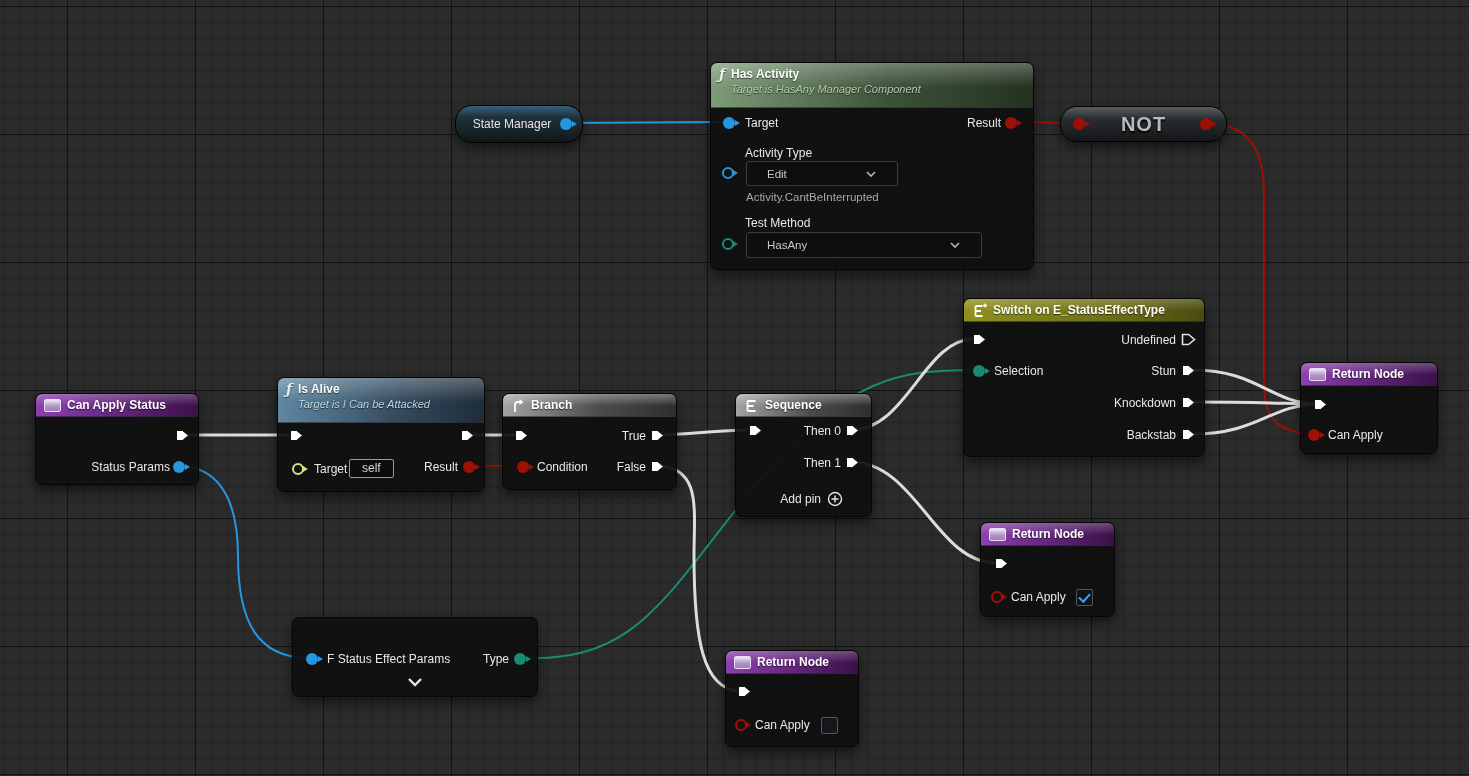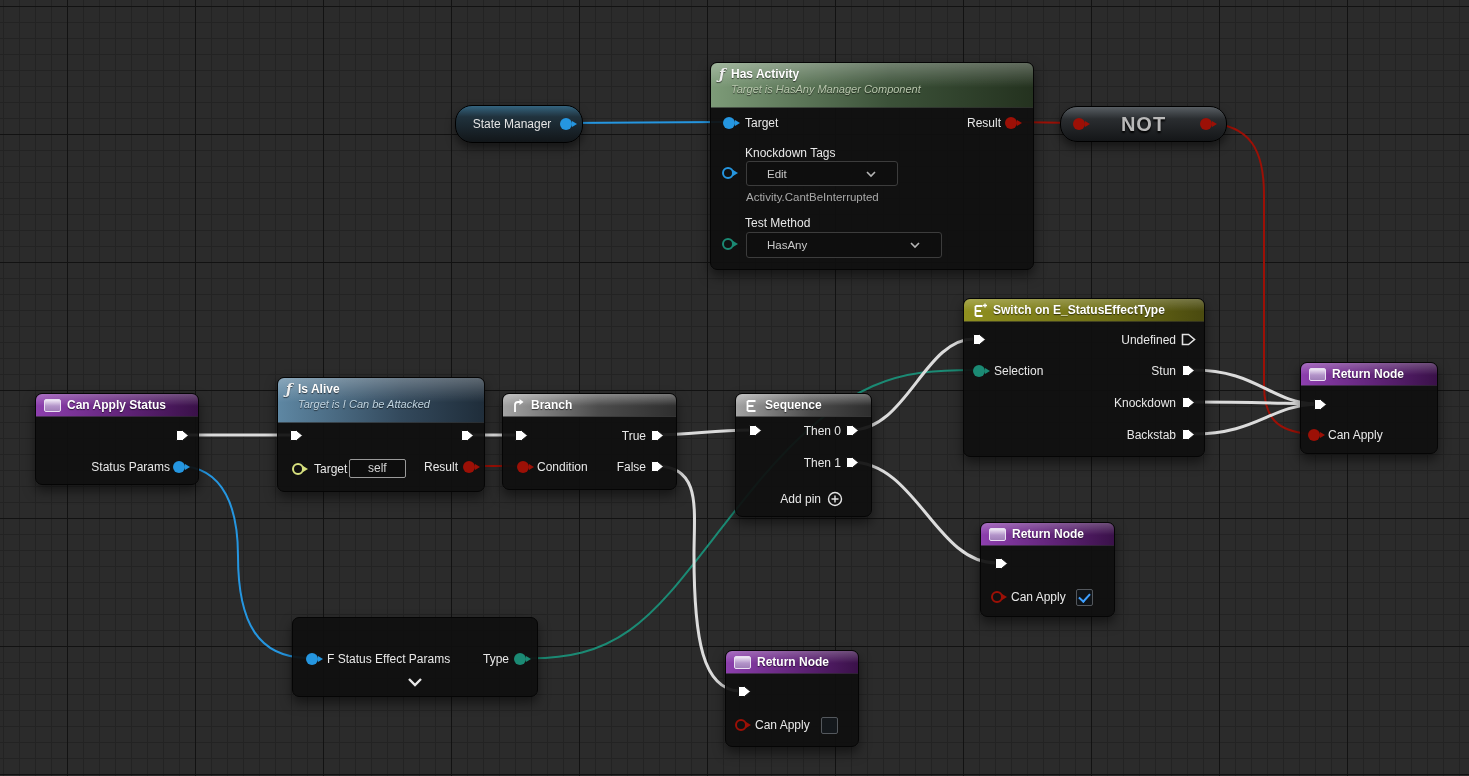--- a/index.html
+++ b/index.html
@@ -41,21 +41,21 @@
              border-top:3.5px solid transparent;border-bottom:3.5px solid transparent;}
   .pc.hollow{width:8px;height:8px;border:2px solid var(--c);background:transparent;}
   .pc.hollow::after{left:9px;top:0.5px;}
   .pexec{position:absolute;}
   .pef{fill:#ffffff;stroke:#111;stroke-width:1;}
   .peh{fill:none;stroke:#e2e2e2;stroke-width:1.6;}
   .dd{position:absolute;background:#0e0e0e;border:1px solid #3c3c3c;border-radius:3px;
       display:flex;align-items:center;justify-content:space-between;padding:0 20px;
       font-size:11.5px;color:#c9c9c9;box-sizing:border-box;}
   .selfbox{position:absolute;border:1px solid #9a9a9a;border-radius:2px;background:rgba(10,10,10,.5);
-           font-size:12px;color:#d6d6d6;padding:1px 18px;line-height:15px;}
+           font-size:12px;color:#d6d6d6;padding:1px 12px;line-height:15px;}
   .cb{position:absolute;width:15px;height:15px;background:#14181c;border:1px solid #54585d;border-radius:2px;}
   .cb.checked{background:#0f1317;}
   .cb.checked::after{content:"";position:absolute;left:4px;top:1px;width:5px;height:9px;
       border-right:2.5px solid #3fa0ff;border-bottom:2.5px solid #3fa0ff;transform:rotate(42deg);}
   .pill{position:absolute;border:1px solid #000;border-radius:17px;display:flex;align-items:center;
         justify-content:center;box-shadow:0 5px 10px rgba(0,0,0,.5);color:#e4e4e4;font-size:12px;}
   .pill-sm{background:linear-gradient(180deg,#34647f 0%,#20323d 30%,#121619 100%);}
   .pill-not{background:linear-gradient(180deg,#585e63 0%,#2a2d30 35%,#141618 100%);text-align:center;}
   .not-text{font-size:20px;font-weight:bold;color:#b9b9b9;letter-spacing:1px;text-shadow:0 2px 2px #000;}
   .addpin{position:absolute;display:flex;align-items:center;gap:6px;font-size:12px;color:#e8e8e8;}
@@ -95,32 +95,32 @@
       <span class="fnicon">ƒ</span>
       <span class="htext">
         <span>Has Activity</span>
         <span class="hsub">Target is HasAny Manager Component</span>
       </span>
     </div>
     <span class="pc" style="--c:#2596e0;left:12px;top:54px;"></span>
     <span class="lb" style="left:34px;top:53px;">Target</span>
     <span class="lb" style="right:32px;top:53px;">Result</span>
     <span class="pc" style="--c:#9c1006;left:294px;top:54px;"></span>
-    <span class="lb" style="left:34px;top:83px;">Knockdown Tags</span>
+    <span class="lb" style="left:34px;top:83px;">Activity Type</span>
     <span class="pc hollow" style="--c:#2596e0;left:11px;top:104px;"></span>
     <div class="dd" style="left:35px;top:98px;width:152px;height:25px;">
       <span>Edit</span>
       <svg class="chev" width="12" height="8">
           <path d="M2 2 L6 6 L10 2" stroke="#b5b5b5" stroke-width="1.6" fill="none"></path>
         </svg>
     </div>
     <span class="lb dim" style="left:35px;top:127px;">Activity.CantBeInterrupted</span>
     <span class="lb" style="left:34px;top:153px;">Test Method</span>
     <span class="pc hollow" style="--c:#1b8a74;left:11px;top:175px;"></span>
-    <div class="dd" style="left:35px;top:169px;width:196px;height:26px;">
+    <div class="dd" style="left:35px;top:169px;width:236px;height:26px;">
       <span>HasAny</span>
       <svg class="chev" width="12" height="8">
           <path d="M2 2 L6 6 L10 2" stroke="#b5b5b5" stroke-width="1.6" fill="none"></path>
         </svg>
     </div>
   </div>
 
   <div class="pill pill-not" style="left:1060px;top:106px;width:165px;height:34px;">
     <span class="not-text">NOT</span>
     <span class="pc" style="--c:#9c1006;left:12px;top:11px;"></span>

